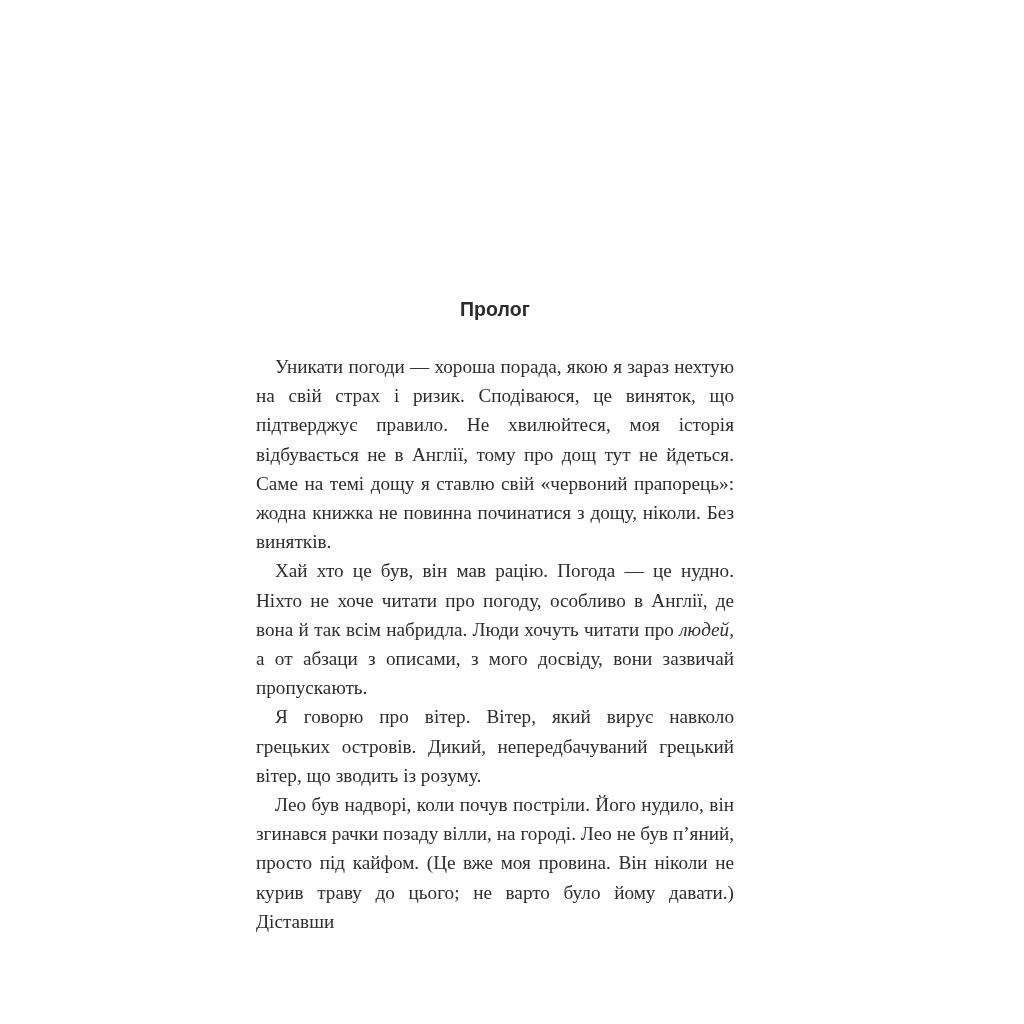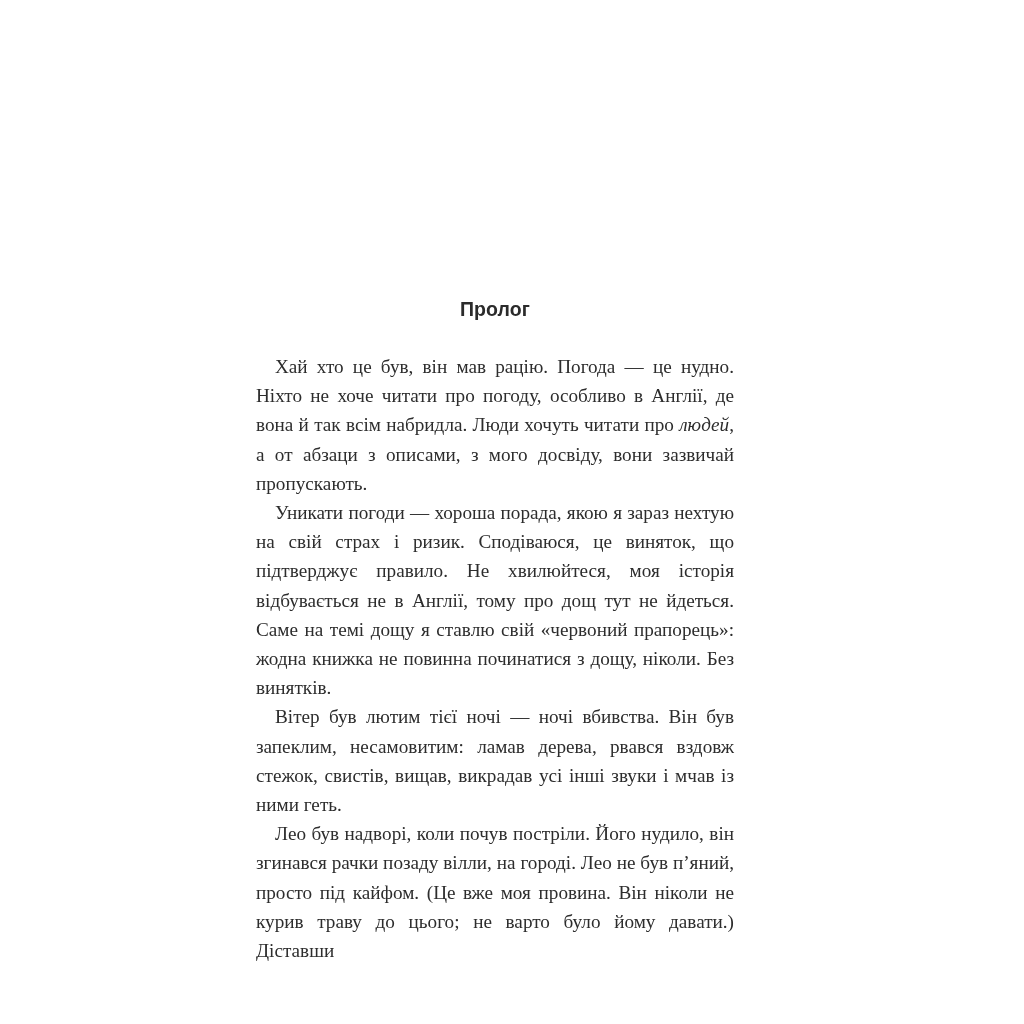--- a/index.html
+++ b/index.html
@@ -80,24 +80,24 @@
 <div class="page">
 
   <div class="text-column">
 
     <h1 class="chapter-heading">Пролог</h1>
 
     <div class="body-text">
 
 
 
+      <p class="indent">Уникати погоди — хороша порада, якою я зараз нехтую на свій страх і ризик. Сподіваюся, це виняток, що підтверджує правило. Не хвилюйтеся, моя історія відбувається не в Англії, тому про дощ тут не йдеться. Саме на темі дощу я ставлю свій «червоний прапорець»: жодна книжка не повинна починатися з дощу, ніколи. Без винятків.</p>
+
       <p class="indent"><span>Хай хто це був, він мав рацію. Погода — це нудно. Ніхто не хоче читати про погоду, особливо в Англії, де вона й так всім набридла. Люди хочуть читати про </span><em>людей</em><span>, а от абзаци з описами, з мого досвіду, вони зазвичай пропускають.</span></p>
 
-      <p class="indent">Уникати погоди — хороша порада, якою я зараз нехтую на свій страх і ризик. Сподіваюся, це виняток, що підтверджує правило. Не хвилюйтеся, моя історія відбувається не в Англії, тому про дощ тут не йдеться. Саме на темі дощу я ставлю свій «червоний прапорець»: жодна книжка не повинна починатися з дощу, ніколи. Без винятків.</p>
+      <p class="indent">Я говорю про вітер. Вітер, який вирує навколо грецьких островів. Дикий, непередбачуваний грецький вітер, що зводить із розуму.</p>
 
-
-      <p class="indent">Вітер був лютим тієї ночі — ночі вбивства. Він був запеклим, несамовитим: ламав дерева, рвався вздовж стежок, свистів, вищав, викрадав усі інші звуки і мчав із ними геть.</p>
 
       <p class="indent">Лео був надворі, коли почув постріли. Його нудило, він згинався рачки позаду вілли, на городі. Лео не був п’яний, просто під кайфом. (Це вже моя провина. Він ніколи не курив траву до цього; не варто було йому давати.) Діставши</p>
 
     </div>
   </div>
 </div>
 
 </body></html>

